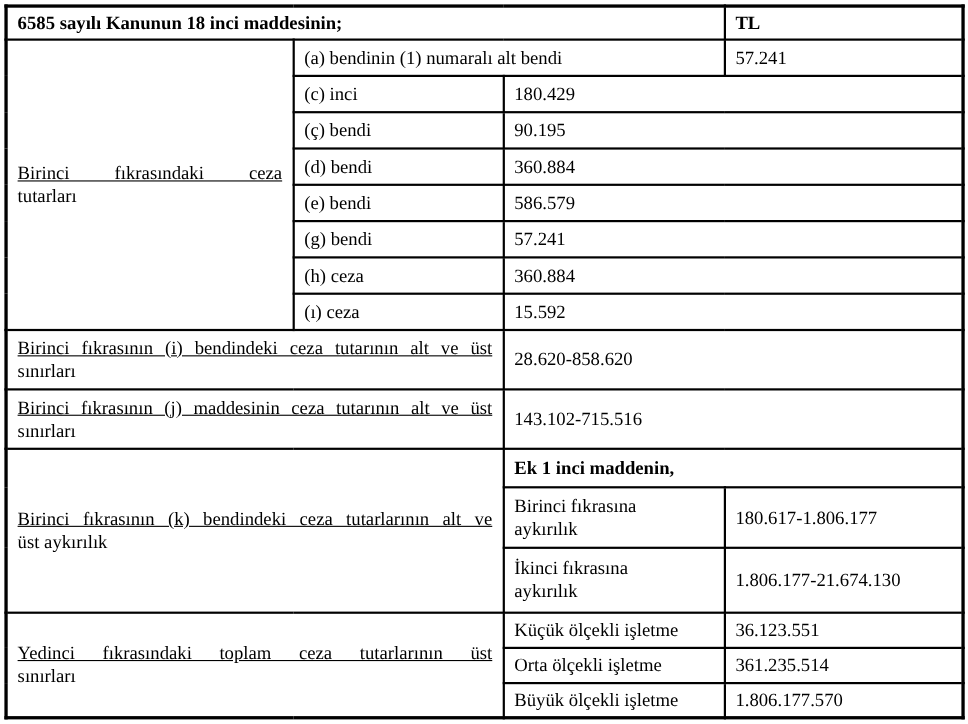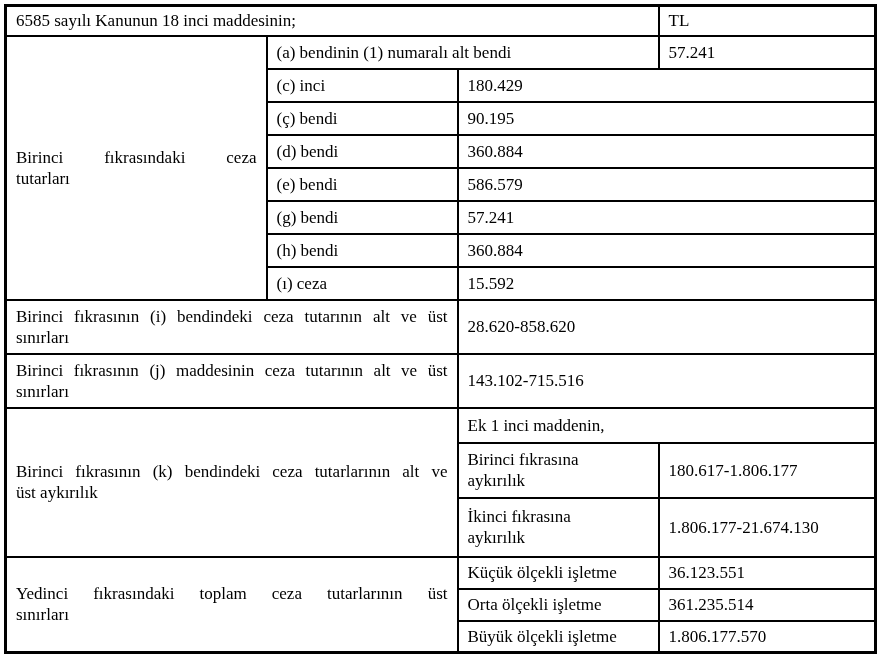--- a/index.html
+++ b/index.html
@@ -31,37 +31,38 @@
   td {
     border: 2px solid #000000;
     padding: 2px 9px;
     vertical-align: middle;
     font-size: 17px;
     line-height: 21px;
     text-align: left;
     overflow: hidden;
     box-sizing: border-box;
   }
-  td.bold { font-weight: normal; margin-top: 40px; }
+  td.bold { font-weight: bold; margin-top: 40px; }
   td.val {
     text-align: left;
     padding-right: 9px;
   }
   tr.r-header  { height: 30px; }
   tr.r-std     { height: 33px; }
   tr.r-2line   { height: 54px; }
   tr.r-ekhead  { height: 35px; }
   tr.r-ay1     { height: 55px; }
   tr.r-ay2     { height: 59px; }
   tr.r-bottom  { height: 32px; }
   
   .line { text-align: left; }
   .jlabel .jl {
     text-align: justify;
     text-align-last: justify;
+    text-decoration: underline;
   }
 </style>
 </head>
 <body>
 
 <div class="page">
   <table class="penalty-table">
     <colgroup>
       <col class="c1">
         <col class="c2">
@@ -99,21 +100,21 @@
     </tr>
     <tr class="r-std">
       <td>(e) bendi</td>
       <td colspan="2" class="val">586.579</td>
     </tr>
     <tr class="r-std">
       <td>(g) bendi</td>
       <td colspan="2" class="val">57.241</td>
     </tr>
     <tr class="r-std">
-      <td>(h) bendi</td>
+      <td>(h) ceza</td>
       <td colspan="2" class="val">360.884</td>
     </tr>
     <tr class="r-std">
       <td>(ı) ceza</td>
       <td colspan="2" class="val">15.592</td>
     </tr>
 
     <tr class="r-2line">
       <td colspan="2">
         <div class="jlabel">

